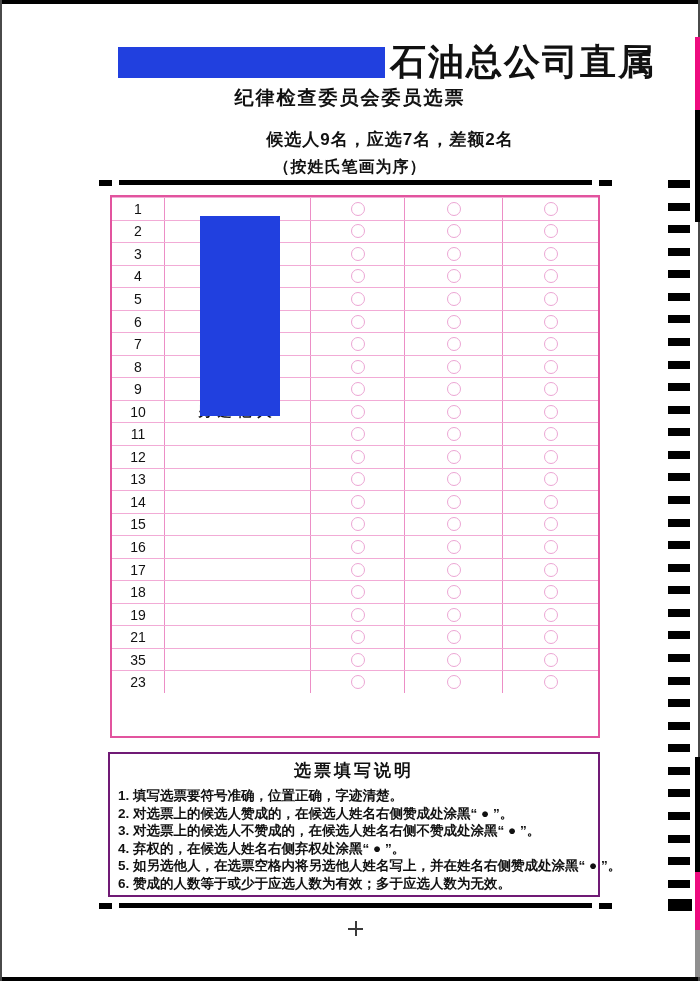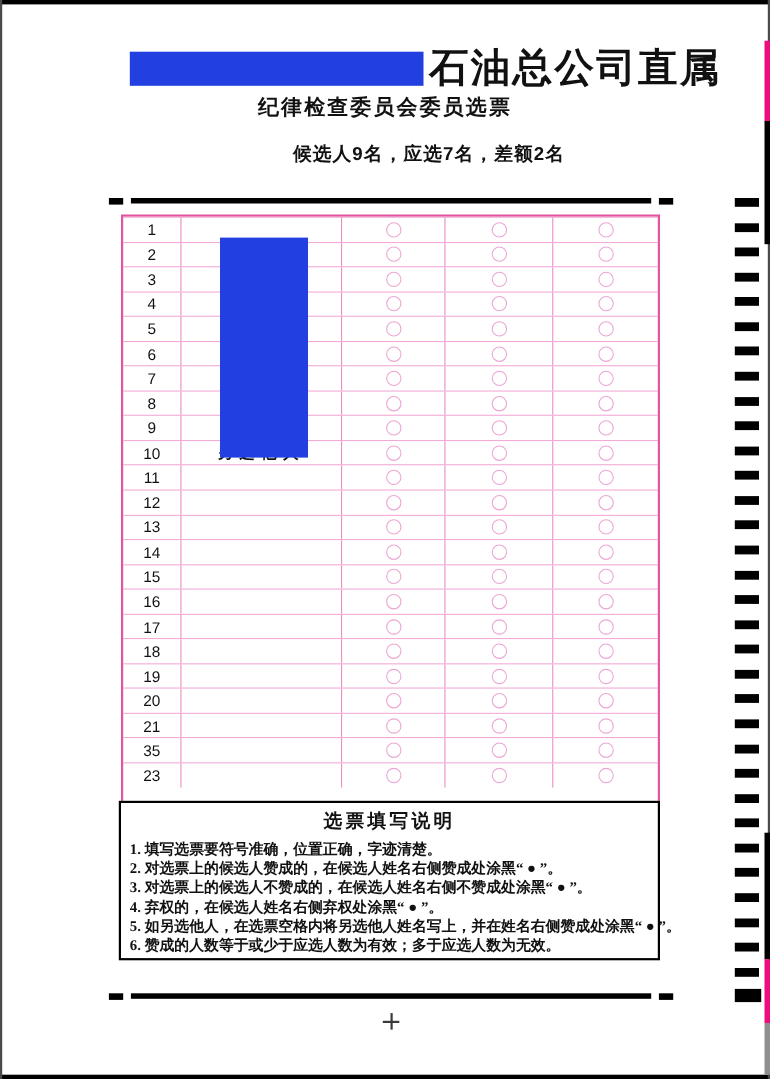--- a/index.html
+++ b/index.html
@@ -47,22 +47,22 @@
   .hcell{font-weight:bold;font-size:15px;letter-spacing:4px;white-space:nowrap;}
   .numcell{font-size:14px;}
   .candcell{font-weight:bold;font-size:14px;letter-spacing:6px;}
   .bubble{width:12px;height:12px;border:1.5px solid #eca6d4;border-radius:50%;background:#fff;}
   .redact-cand{position:absolute;left:200px;top:216px;width:80px;height:200px;background:#2140df;}
 
   
   .tmark{position:absolute;left:668px;width:22px;height:8px;background:#000;}
 
   
-  .instr{position:absolute;left:108px;top:728px;width:492px;height:145px;
-         border:2px solid #000000;box-sizing:border-box;background:#fff;font-family:Liberation Serif, serif;}
+  .instr{position:absolute;left:108px;top:752px;width:492px;height:145px;
+         border:2px solid #701a75;box-sizing:border-box;background:#fff;}
   .instr-title{text-align:center;font-weight:bold;font-size:17px;letter-spacing:3px;margin-top:5px;}
   .instr-list{margin:5px 4px 0 8px;}
   .instr-item{font-size:13.5px;line-height:17.5px;font-weight:bold;white-space:nowrap;}
 
   
   .plus{position:absolute;left:348px;top:921px;width:15px;height:15px;}
   .plus::before{content:"";position:absolute;left:0;top:6.5px;width:15px;height:2px;background:#3a3a3a;}
   .plus::after{content:"";position:absolute;left:6.5px;top:0;width:2px;height:15px;background:#3a3a3a;}
 </style>
 </head>
@@ -79,20 +79,21 @@
   <div class="seg seg-black2"></div>
   <div class="seg seg-pink2"></div>
   <div class="seg seg-gray"></div>
 
   <div class="title-row1">
     <div class="redact-title"></div>
     <div class="title1-text">石油总公司直属</div>
   </div>
   <div class="title2">纪律检查委员会委员选票</div>
   <div class="sub1">候选人9名，应选7名，差额2名</div>
+  <div class="sub2">（按姓氏笔画为序）</div>
 
   <div class="regdash" style="left:99px;top:180px;"></div>
   <div class="regbar" style="left:119px;top:180px;"></div>
   <div class="regdash" style="left:599px;top:180px;"></div>
 
   <div class="ballot">
     <div id="table-rows">
   <div class="trow">
     <div class="c c0 numcell">1</div>
     <div class="c c1 candcell"></div>
@@ -352,33 +353,20 @@
       <span class="bubble"></span>
     </div>
     <div class="c c3">
       <span class="bubble"></span>
     </div>
     <div class="c c4">
       <span class="bubble"></span>
     </div>
   </div>
 
-  <div class="trow">
-    <div class="c c0 numcell">20</div>
-    <div class="c c1 candcell"></div>
-    <div class="c c2">
-      <span class="bubble"></span>
-    </div>
-    <div class="c c3">
-      <span class="bubble"></span>
-    </div>
-    <div class="c c4">
-      <span class="bubble"></span>
-    </div>
-  </div>
 
   <div class="trow">
     <div class="c c0 numcell">21</div>
     <div class="c c1 candcell"></div>
     <div class="c c2">
       <span class="bubble"></span>
     </div>
     <div class="c c3">
       <span class="bubble"></span>
     </div>

